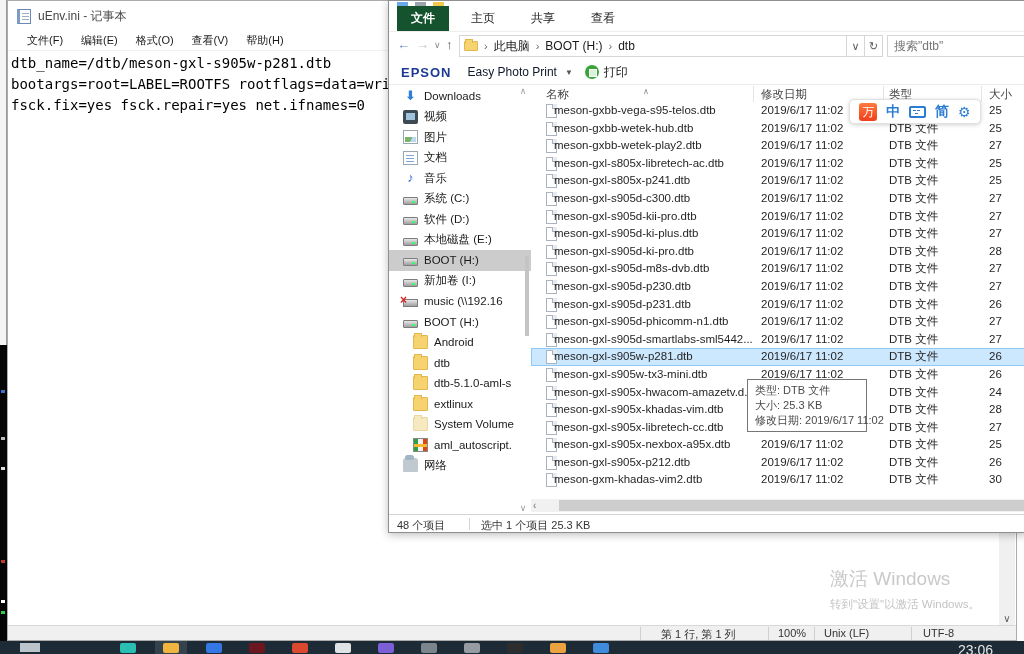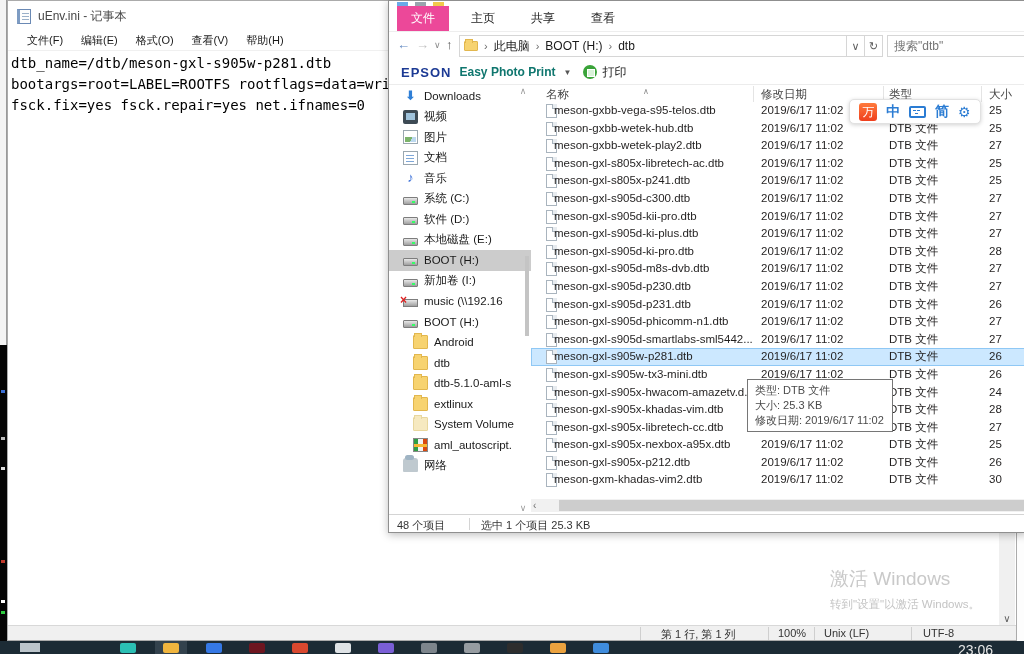--- a/index.html
+++ b/index.html
@@ -38,36 +38,36 @@
   .np-status .sep { width:1px; height:13px; background:#cfcfcf; top:1px; }
 
   
   .explorer { position:absolute; left:388px; top:0; width:640px; height:533px; background:#fff;
     border:1px solid #8f8f8f; box-shadow:0 2px 8px rgba(0,0,0,.25); }
   .ex-quickbar { position:absolute; left:0; top:0; width:100%; height:6px; background:#fff; }
   .ex-quickbar i { position:absolute; top:1px; width:11px; height:5px; }
   .ex-tabs { position:absolute; left:0; top:6px; width:100%; height:25px; background:#fff;
     display:flex; align-items:flex-end; border-bottom:1px solid #eee; }
   .ex-tab { font-size:12px; color:#222; padding:4px 14px; margin-right:8px; }
-  .ex-tab.active { background:#ec4899; color:#fff; margin-left:8px; }
+  .ex-tab.active { background:#14532d; color:#fff; margin-left:8px;font-weight:bold; }
   .ex-addr { position:absolute; left:0; top:31px; width:100%; height:28px; background:#fff; }
   .nav-glyph { position:absolute; top:5px; font-size:13px; color:#8a8a8a; }
   .crumbbox { position:absolute; left:70px; top:3px; width:388px; height:22px;
     border:1px solid #d6d6d6; display:flex; align-items:center; padding-left:4px; }
   .crumb { font-size:12px; color:#1a1a1a; padding:0 2px; }
   .crumb-sep { font-size:11px; color:#6a6a6a; padding:0 4px; }
   .addr-small { position:absolute; top:3px; width:18px; height:22px; border:1px solid #d6d6d6;
     border-left:none; text-align:center; line-height:20px; font-size:11px; color:#5e5e5e; }
   .searchbox { position:absolute; left:498px; top:3px; width:530px; height:22px;
     border:1px solid #d6d6d6; font-size:12px; color:#767676; line-height:20px; padding-left:6px;
     background:#fff; }
   .ex-epson { position:absolute; left:0; top:59px; width:100%; height:25px; background:#fff;
     border-bottom:1px solid #ececec; display:flex; align-items:center; }
   .epson-brand { font-size:13px; font-weight:bold; color:#1c3a94; letter-spacing:1px; margin-left:12px; }
-  .epson-title { font-size:12px; color:#0f766e; margin-left:8px;font-weight:bold; }
+  .epson-title { font-size:12px; color:#0f172a; margin-left:16px; }
   .epson-caret { font-size:8px; color:#555; margin-left:8px; }
   .print-icon { width:14px; height:14px; border-radius:50%; background:#3aa339; margin-left:12px;
     position:relative; }
   .print-icon::after { content:""; position:absolute; left:4px; top:4px; width:6px; height:6px;
     border:1px solid #fff; background:#d9f2d9; }
   .epson-print { font-size:12px; color:#222; margin-left:5px; }
 
   
   .ex-side { position:absolute; left:0; top:85px; width:142px; height:430px; overflow:hidden; }
   .side-item { height:20.5px; display:flex; align-items:center; font-size:11.5px; color:#1a1a1a;
@@ -143,21 +143,21 @@
     display:flex; align-items:center; justify-content:space-around; padding:0 5px; z-index:30; }
   .ime .logo { width:18px; height:18px; border-radius:3px; background:linear-gradient(#ff7a3c,#ef3f1d);
     color:#fff; font-size:12px; text-align:center; line-height:18px; }
   .ime .zh { color:#2b7cd3; font-size:14px; font-weight:bold; }
   .ime .kbd { width:17px; height:12px; border:2px solid #2b7cd3; border-radius:2px; position:relative; }
   .ime .kbd::after { content:""; position:absolute; left:2px; top:2px; width:3px; height:1px;
     background:#2b7cd3; box-shadow:4px 0 0 #2b7cd3, 2px 3px 0 #2b7cd3; }
   .ime .gear { color:#2b7cd3; font-size:14px; }
 
   
-  .tooltip { position:absolute; left:747px; top:379px; width:146px; background:#fff;
+  .tooltip { position:absolute; left:747px; top:379px; width:120px; background:#fff;
     border:1px solid #767676; padding:3px 7px; z-index:40; }
   .tooltip div { font-size:11px; color:#4a4a4a; line-height:15px; white-space:nowrap; }
 
   
   .watermark { position:absolute; left:830px; top:566px; z-index:50; pointer-events:none; }
   .wm1 { font-size:19px; color:#c9c9c9; }
   .wm2 { font-size:11.5px; color:#c4c4c4; margin-top:5px; }
 
   
   .taskbar { position:absolute; left:0; top:641px; width:1024px; height:13px; background:#1c2b35; z-index:60; }

